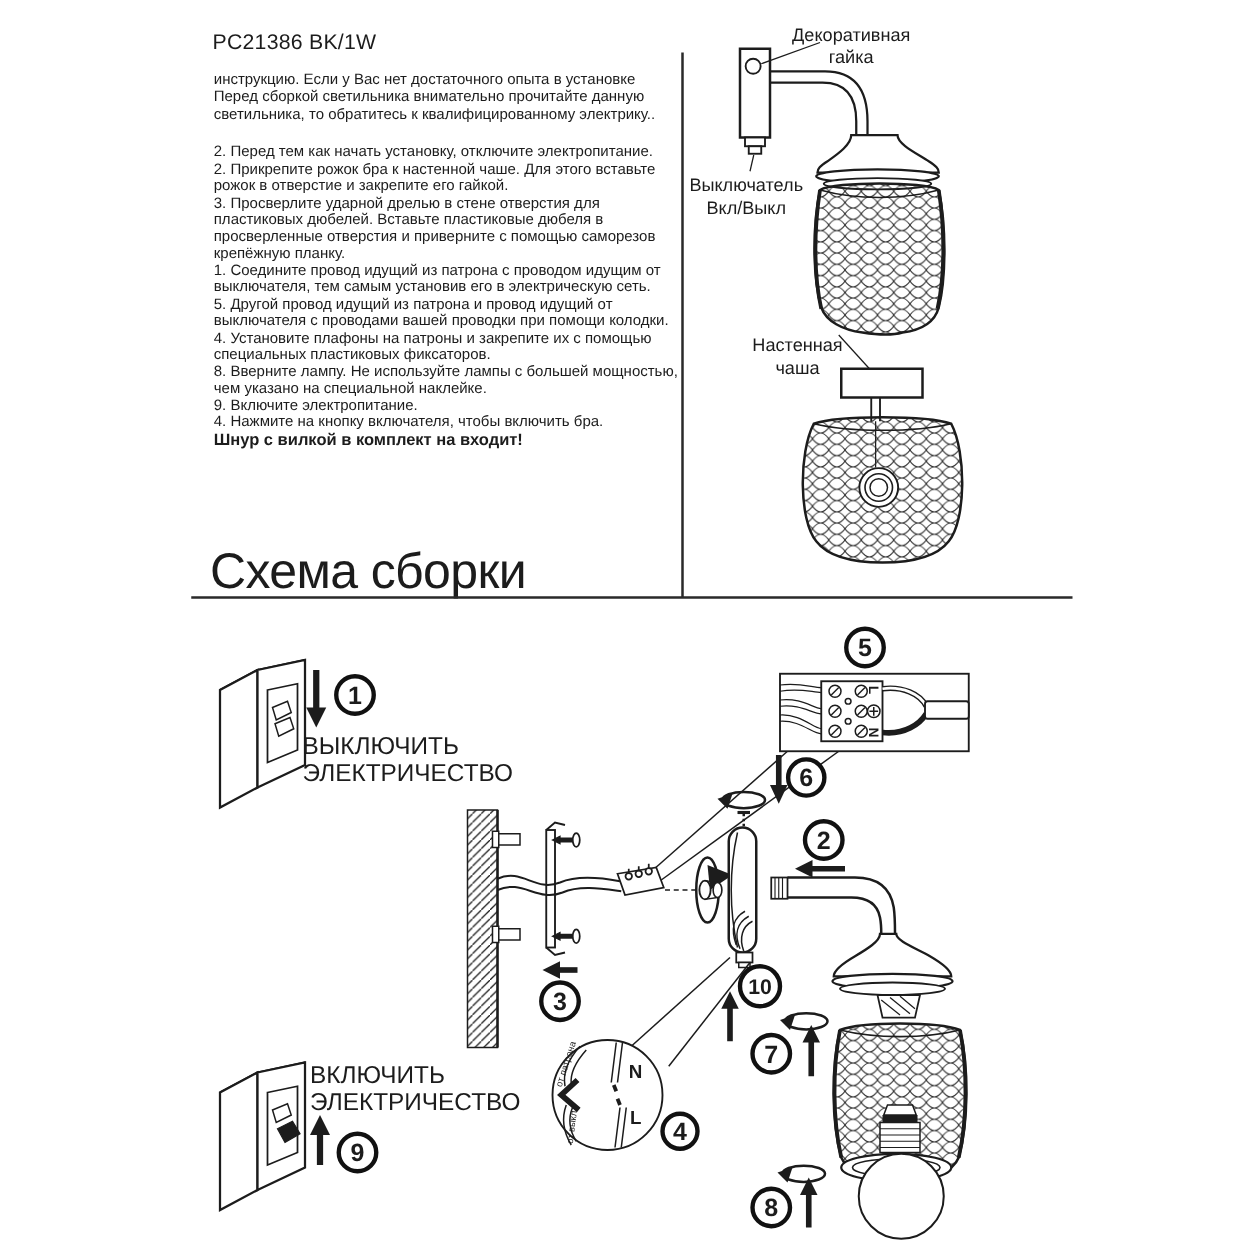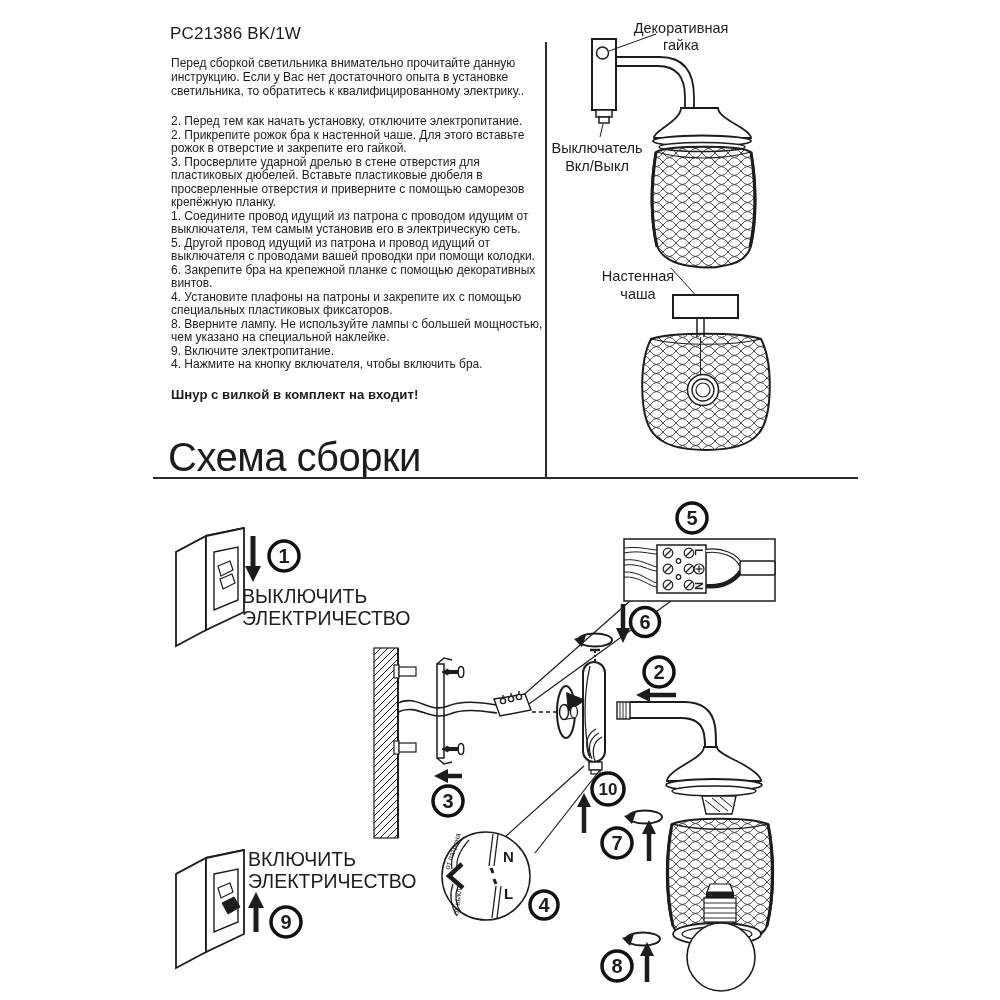--- a/index.html
+++ b/index.html
@@ -2,52 +2,51 @@
 <html><head>
 <meta charset="utf-8">
 <style>
   html,body{margin:0;padding:0;}
   body{width:1000px;height:1000px;position:relative;background:#ffffff;
        font-family:"Liberation Sans", sans-serif;color:#1c1c1c;overflow:hidden;}
   .abs{position:absolute;}
   #product-code{left:170px;top:24px;font-size:17px;font-weight:normal;letter-spacing:.2px;}
   #intro{left:171px;top:56px;font-size:12px;line-height:14px;width:382px;}
   #steps{left:171px;top:115px;width:378px;font-size:12px;line-height:13.5px;}
-  #note{font-weight:bold;font-size:13.2px;margin-top:16px;}
+  #note{font-weight:bold;font-size:13.2px;margin-top:0;}
   #section-title{left:168px;top:437px;font-size:40px;line-height:1;letter-spacing:-0.5px;}
   .vdivider{left:545px;top:42px;width:2px;height:436px;background:#2a2a2a;}
   .hdivider{left:153px;top:477px;width:705px;height:2px;background:#2a2a2a;}
   svg{position:absolute;overflow:visible;}
   svg text{font-family:"Liberation Sans", sans-serif;fill:#1c1c1c;}
   .lbl{font-size:14.5px;}
   .big{font-size:19.5px;}
   .stepnum{font-size:20px;font-weight:bold;}
   .stepnum10{font-size:17px;font-weight:bold;}
   .wirelbl{font-size:15px;font-weight:bold;}
   .tinylbl{font-size:7.5px;}
   .termlbl{font-size:11px;font-weight:bold;}
 </style>
 </head>
 <body>
 
 <div class="abs" id="product-code">PC21386 BK/1W</div>
 
 <div class="abs" id="intro">
+  <div>инструкцию. Если у Вас нет достаточного опыта в установке</div>
   <div>Перед сборкой светильника внимательно прочитайте данную</div>
-  <div>инструкцию. Если у Вас нет достаточного опыта в установке</div>
   <div>светильника, то обратитесь к квалифицированному электрику..</div>
 </div>
 
 <div class="abs" id="steps">
   <div>2. Перед тем как начать установку, отключите электропитание.</div>
   <div>2. Прикрепите рожок бра к настенной чаше. Для этого вставьте рожок в отверстие и закрепите его гайкой.</div>
   <div>3. Просверлите ударной дрелью в стене отверстия для пластиковых дюбелей. Вставьте пластиковые дюбеля в просверленные отверстия и приверните с помощью саморезов крепёжную планку.</div>
   <div>1. Соедините провод идущий из патрона с проводом идущим от выключателя, тем самым установив его в электрическую сеть.</div>
   <div>5. Другой провод идущий из патрона и провод идущий от выключателя с проводами вашей проводки при помощи колодки.</div>
-  <div>6. Закрепите бра на крепежной планке с помощью декоративных винтов.</div>
   <div>4. Установите плафоны на патроны и закрепите их с помощью специальных пластиковых фиксаторов.</div>
   <div>8. Вверните лампу. Не используйте лампы с большей мощностью, чем указано на специальной наклейке.</div>
   <div>9. Включите электропитание.</div>
   <div>4. Нажмите на кнопку включателя, чтобы включить бра.</div>
   <div id="note">Шнур с вилкой в комплект на входит!</div>
 </div>
 
 <div class="abs" id="section-title">Схема сборки</div>
 
 <div class="abs vdivider"></div>

